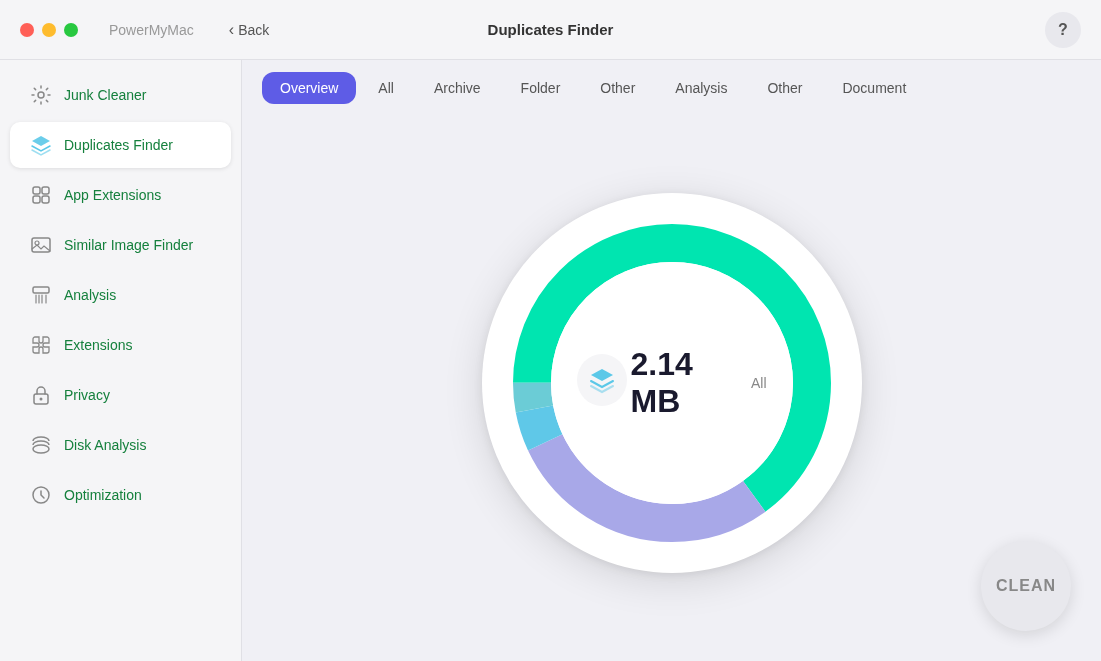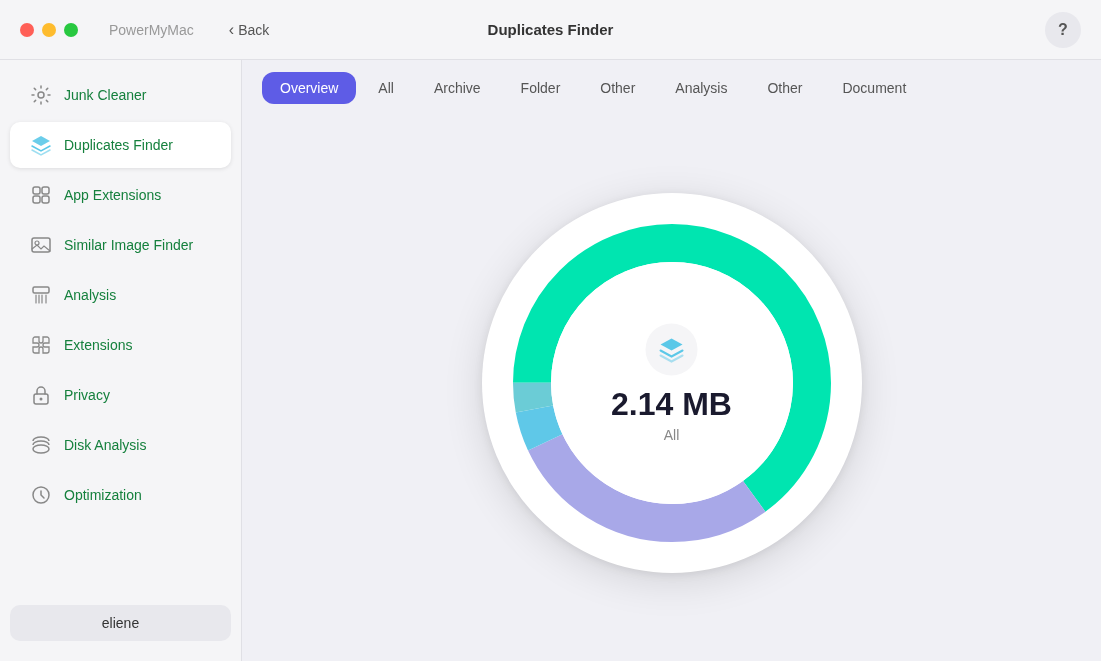--- a/index.html
+++ b/index.html
@@ -197,21 +197,21 @@
       top: 0; left: 0;
       width: 380px;
       height: 380px;
     }
     .donut-center {
       position: absolute;
       top: 50%;
       left: 50%;
       transform: translate(-50%, -50%);
       display: flex;
-      flex-direction: column;
+      flex-direction: row;
       align-items: center;
       gap: 4px;
     }
     .donut-icon {
       width: 52px;
       height: 52px;
       border-radius: 50%;
       background: #f5f5f7;
       display: flex;
       align-items: center;
@@ -358,23 +358,20 @@
     <div class="sidebar-item">
       <div class="sidebar-icon">
         <svg width="20" height="20" viewBox="0 0 20 20" fill="none">
           <circle cx="10" cy="10" r="8" stroke="#888" stroke-width="1.5"></circle>
           <path d="M10 6v4l3 3" stroke="#888" stroke-width="1.5" stroke-linecap="round"></path>
         </svg>
       </div>
       <span class="sidebar-label">Optimization</span>
     </div>
 
-    <div class="sidebar-footer">
-      <button class="user-btn">eliene</button>
-    </div>
   </div>
 
   <div class="content">
 
     <div class="tab-bar">
       <div class="tab active">Overview</div>
       <div class="tab">All</div>
       <div class="tab">Archive</div>
       <div class="tab">Folder</div>
       <div class="tab">Other</div>
@@ -401,15 +398,18 @@
               <path d="M14 3L3 9l11 6 11-6-11-6z" fill="#5bc8e8"></path>
               <path d="M3 15l11 6 11-6" stroke="#5bc8e8" stroke-width="2" stroke-linecap="round"></path>
               <path d="M3 20l11 6 11-6" stroke="#5bc8e8" stroke-width="2" stroke-linecap="round" opacity="0.5"></path>
             </svg>
           </div>
           <span class="donut-size">2.14 MB</span>
           <span class="donut-label">All</span>
         </div>
       </div>
 
+      <div class="clean-btn-wrapper">
+        <button class="clean-btn">CLEAN</button>
+      </div>
     </div>
   </div>
 </div>
 
 </body></html>

